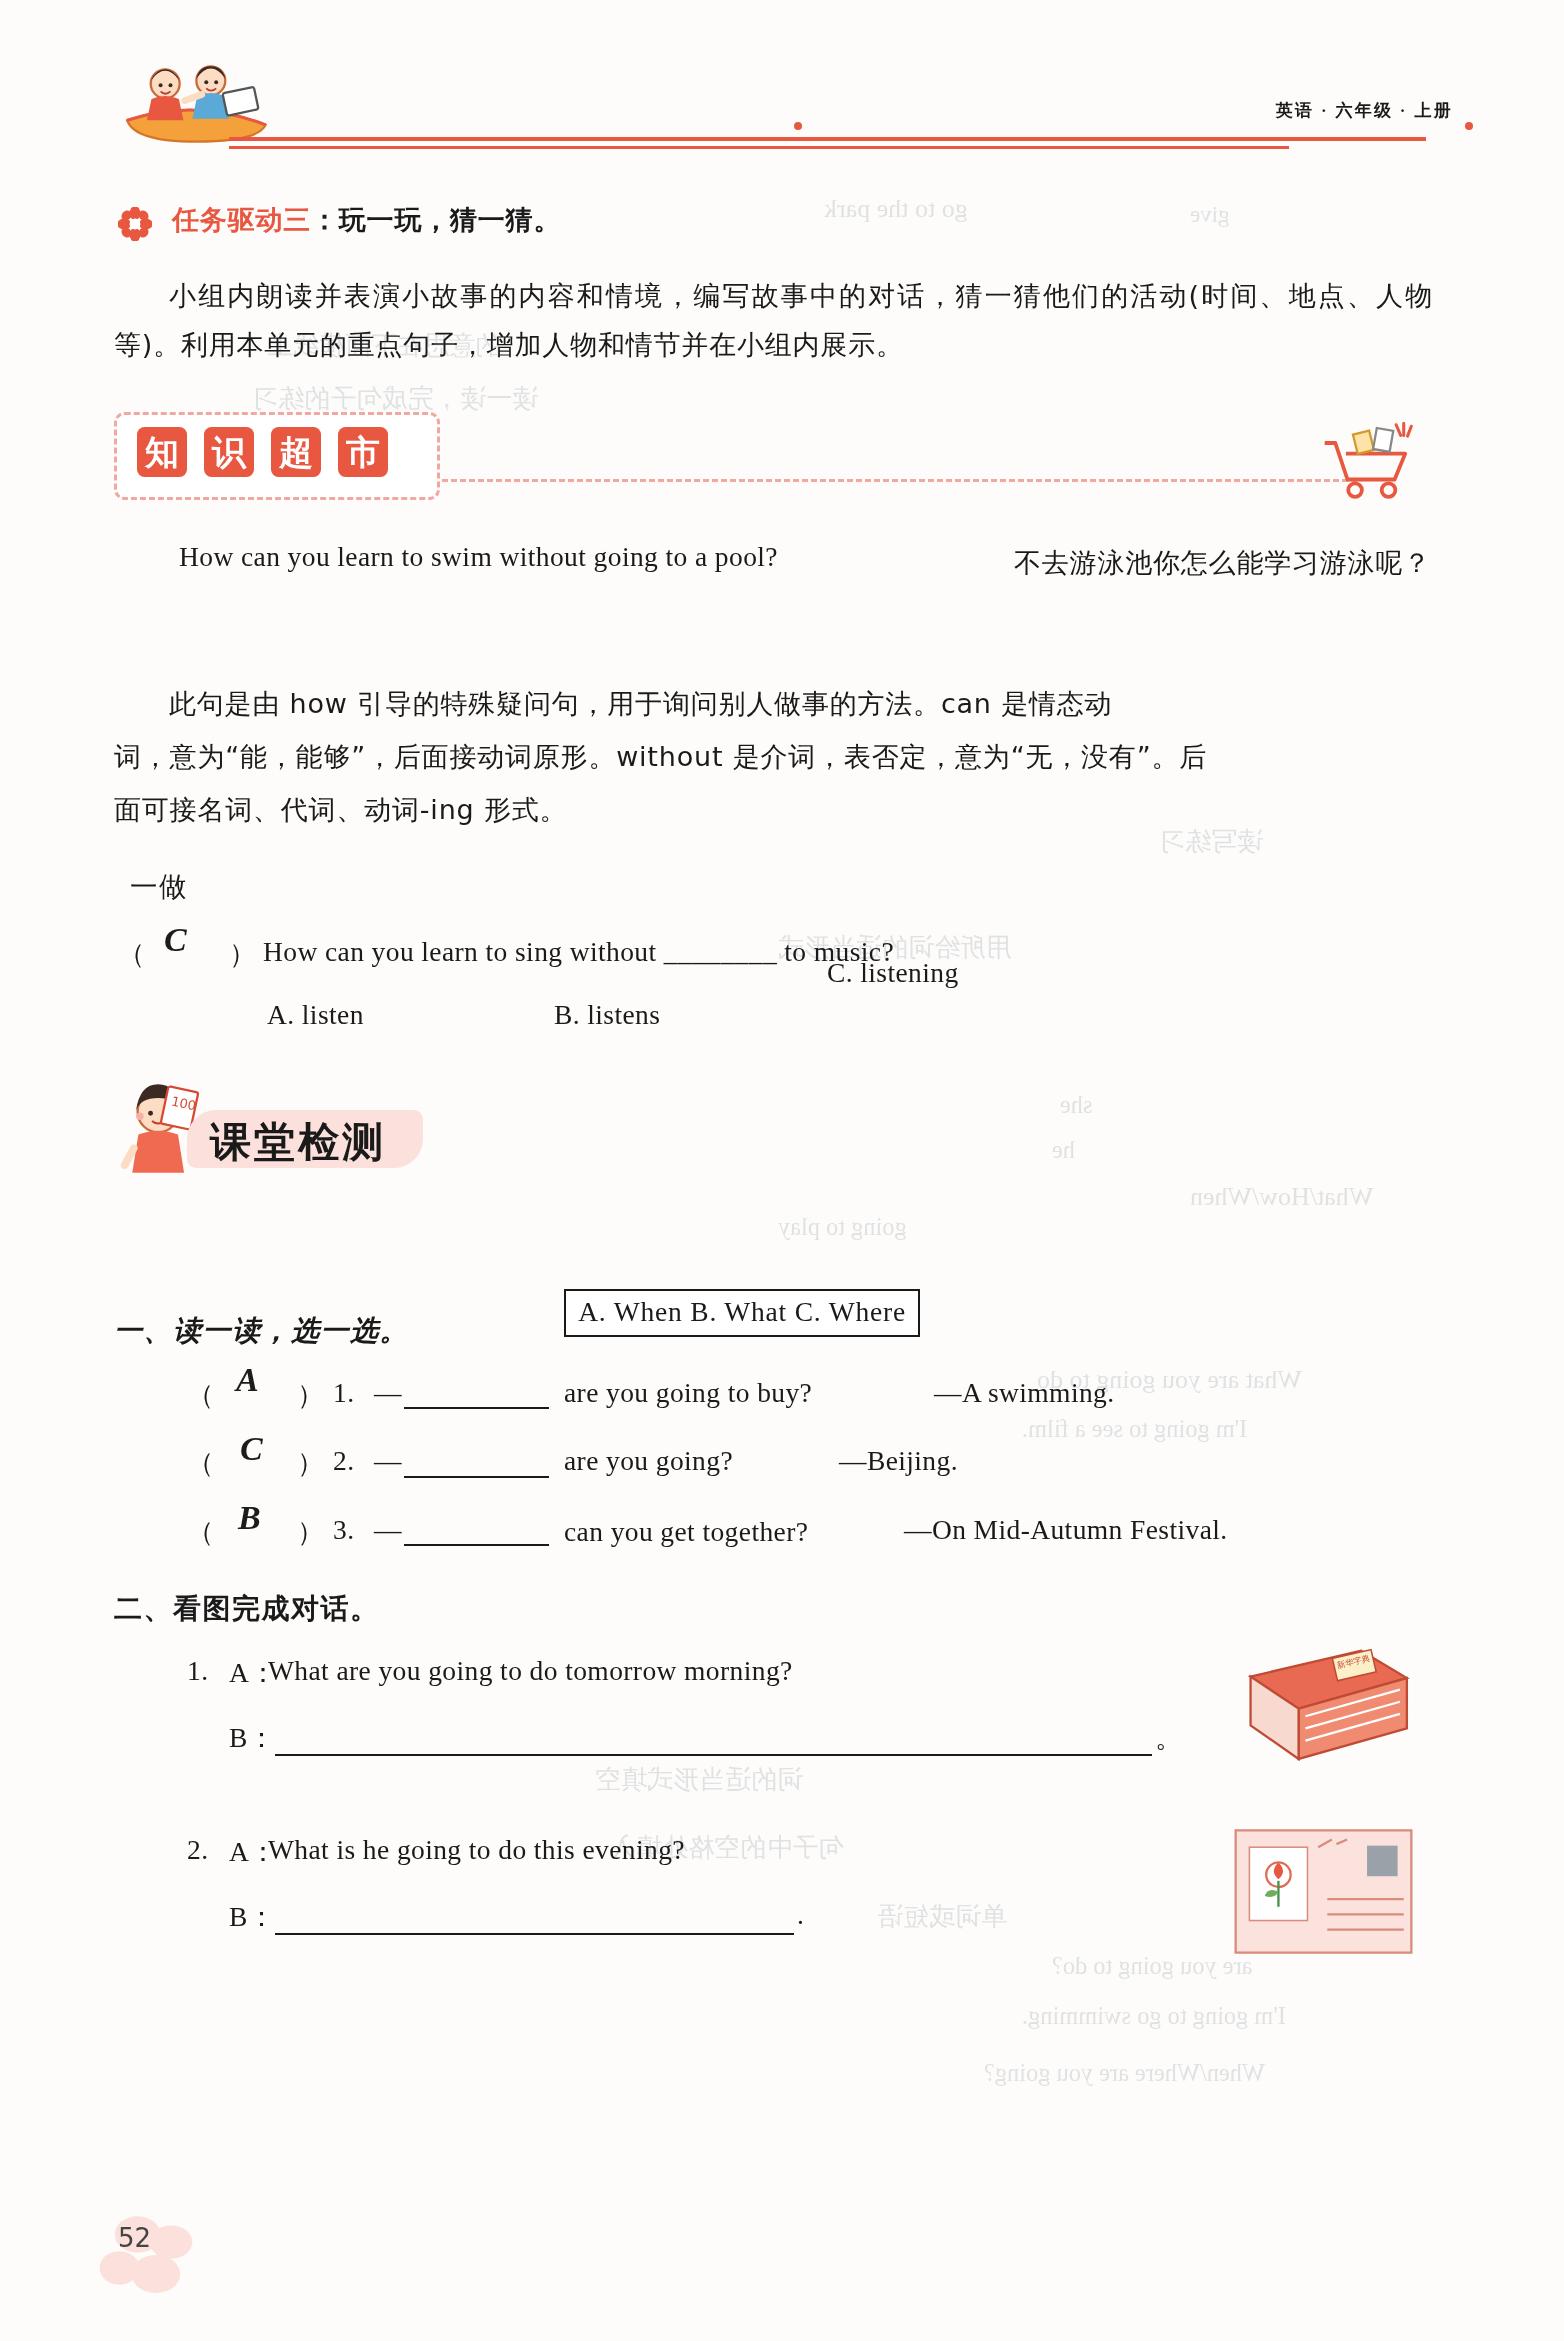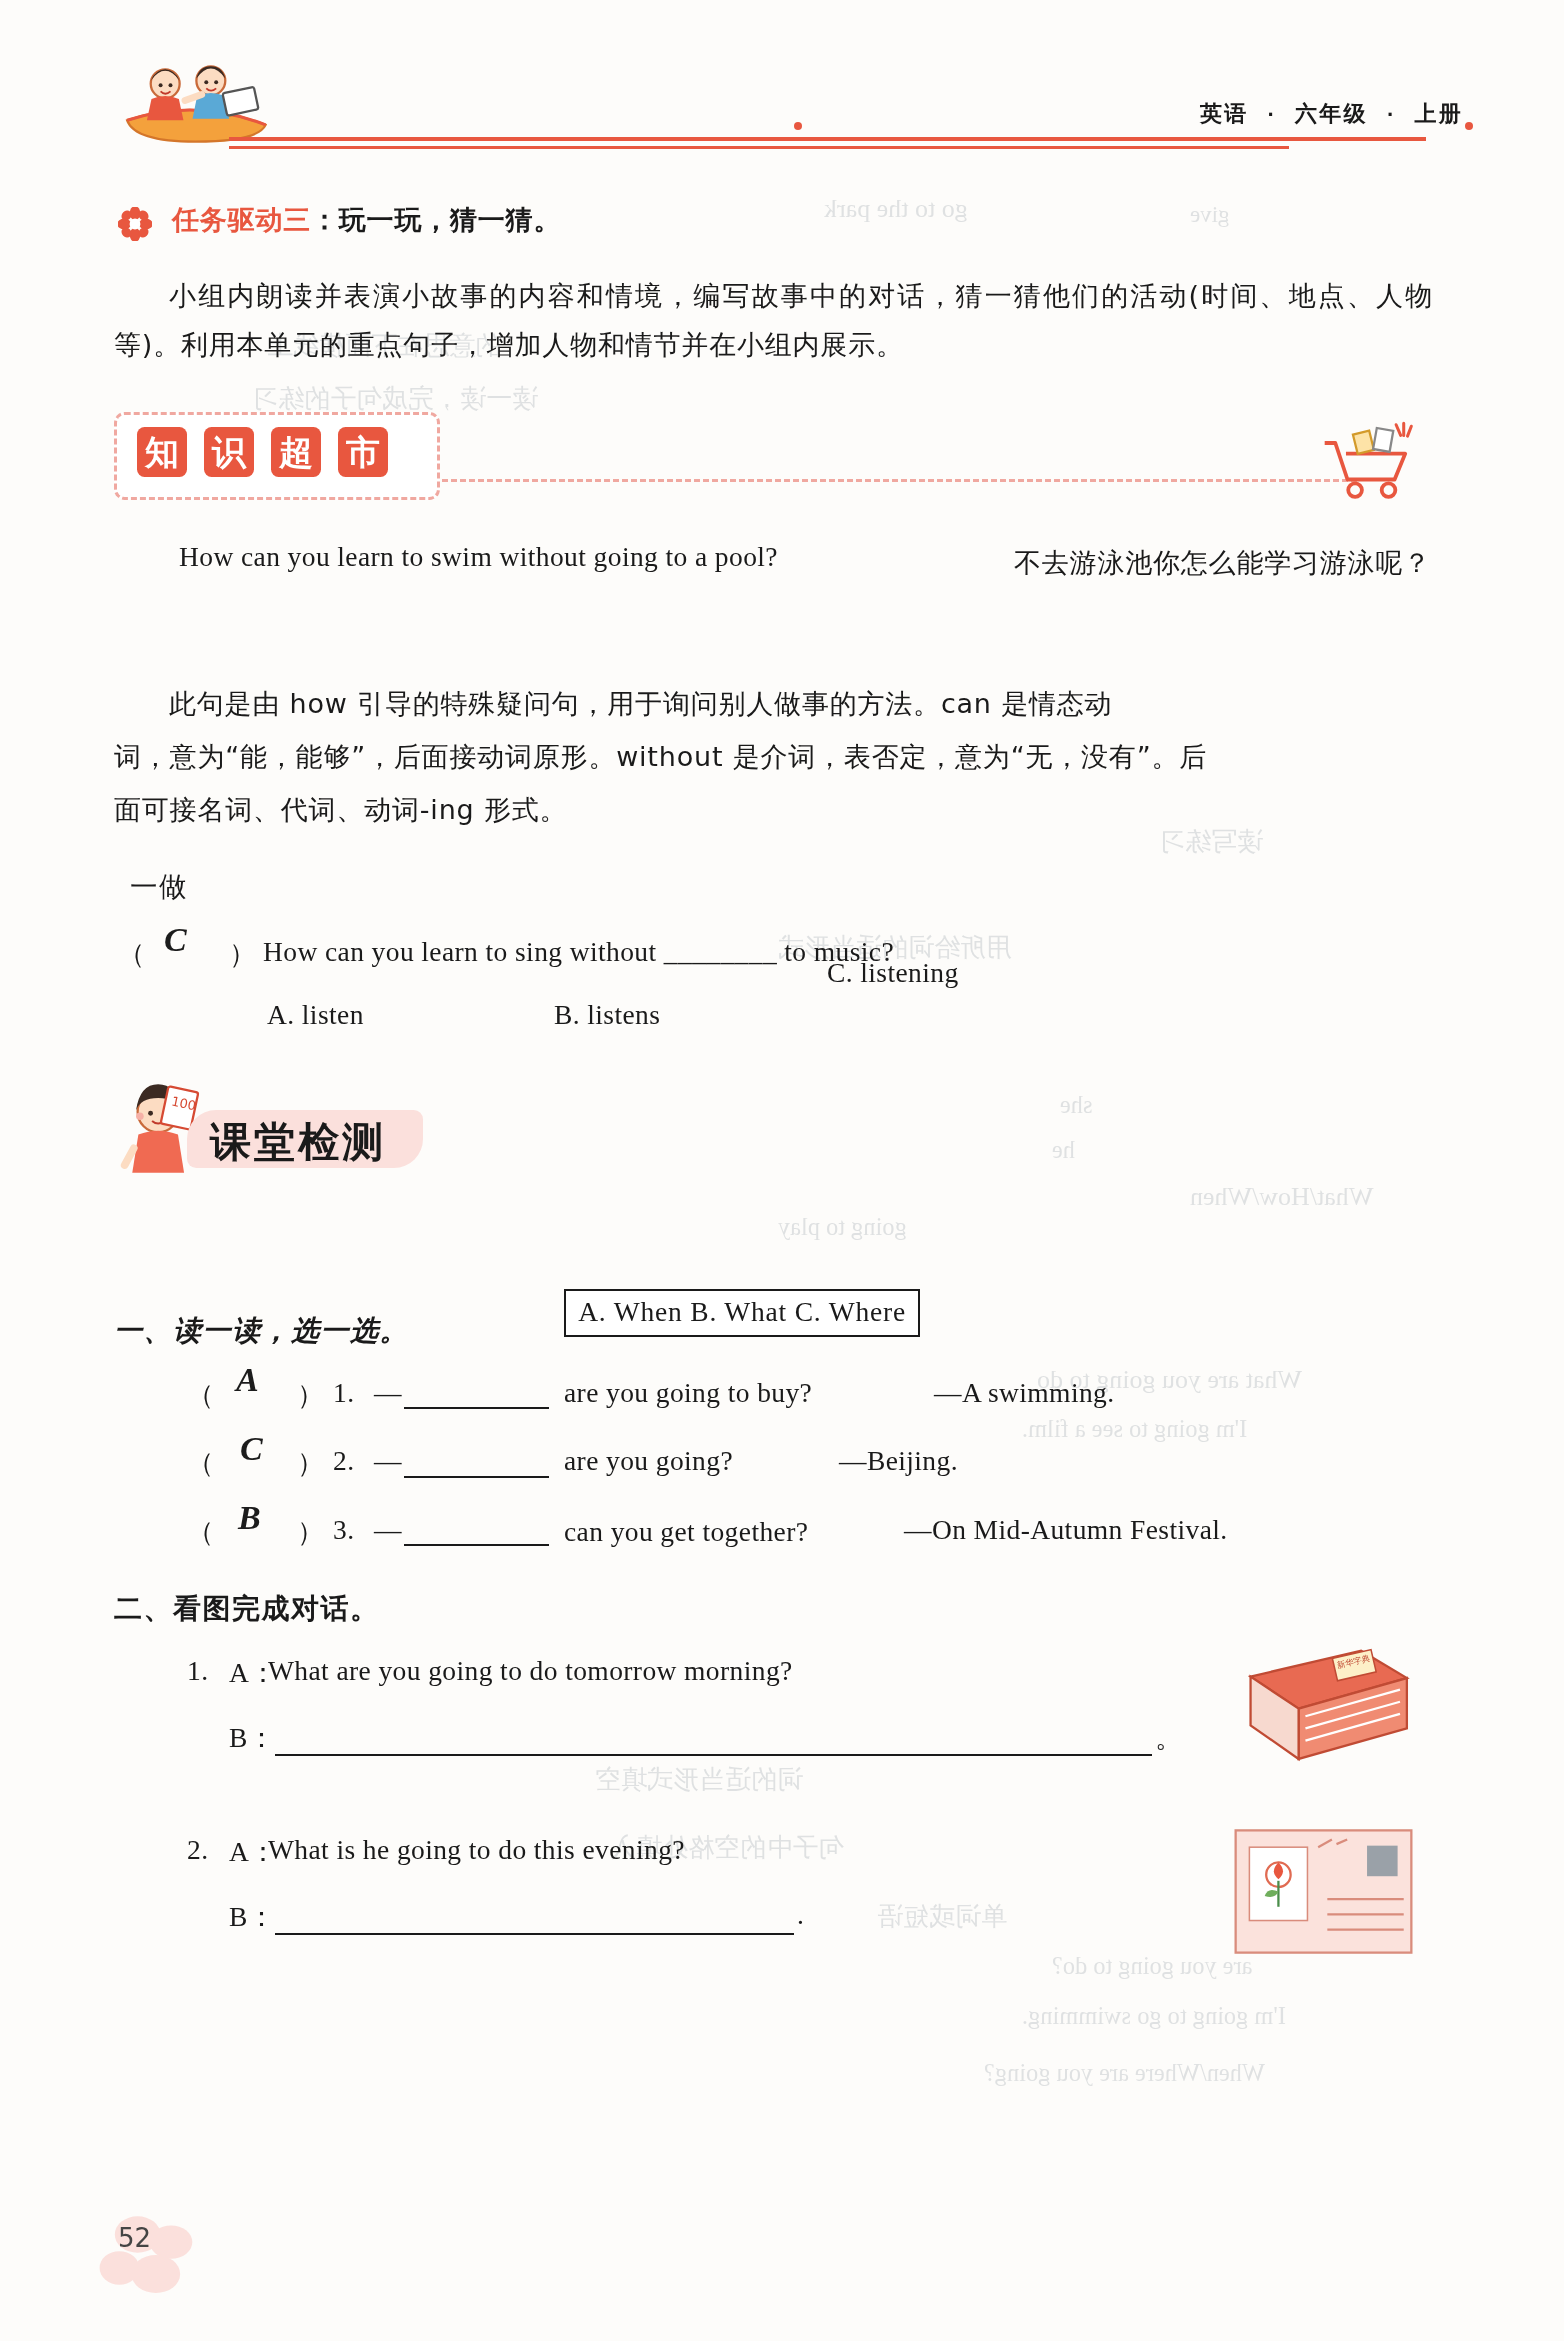--- a/index.html
+++ b/index.html
@@ -46,25 +46,25 @@
     content: "";
     position: absolute;
     left: 0;
     top: 9.2px;
     width: 1060px;
     height: 3.1px;
     background: #e8573f;
   }
   .header-title {
     position: absolute;
-    right: 102px;
+    right: 112px;
     top: 99px;
-    font-family: Liberation Mono, monospace;
-    font-weight: bold;
-    font-size: 22px;
+    font-family: Liberation Serif, serif;
+    font-weight: bold;
+    font-size: 17px;
     letter-spacing: 2.3px;
     color: #1a1a1a;
   }
   .header-dot {
     position: absolute;
     top: 122px;
     width: 8.4px;
     height: 8.4px;
     border-radius: 50%;
     background: #e8573f;

